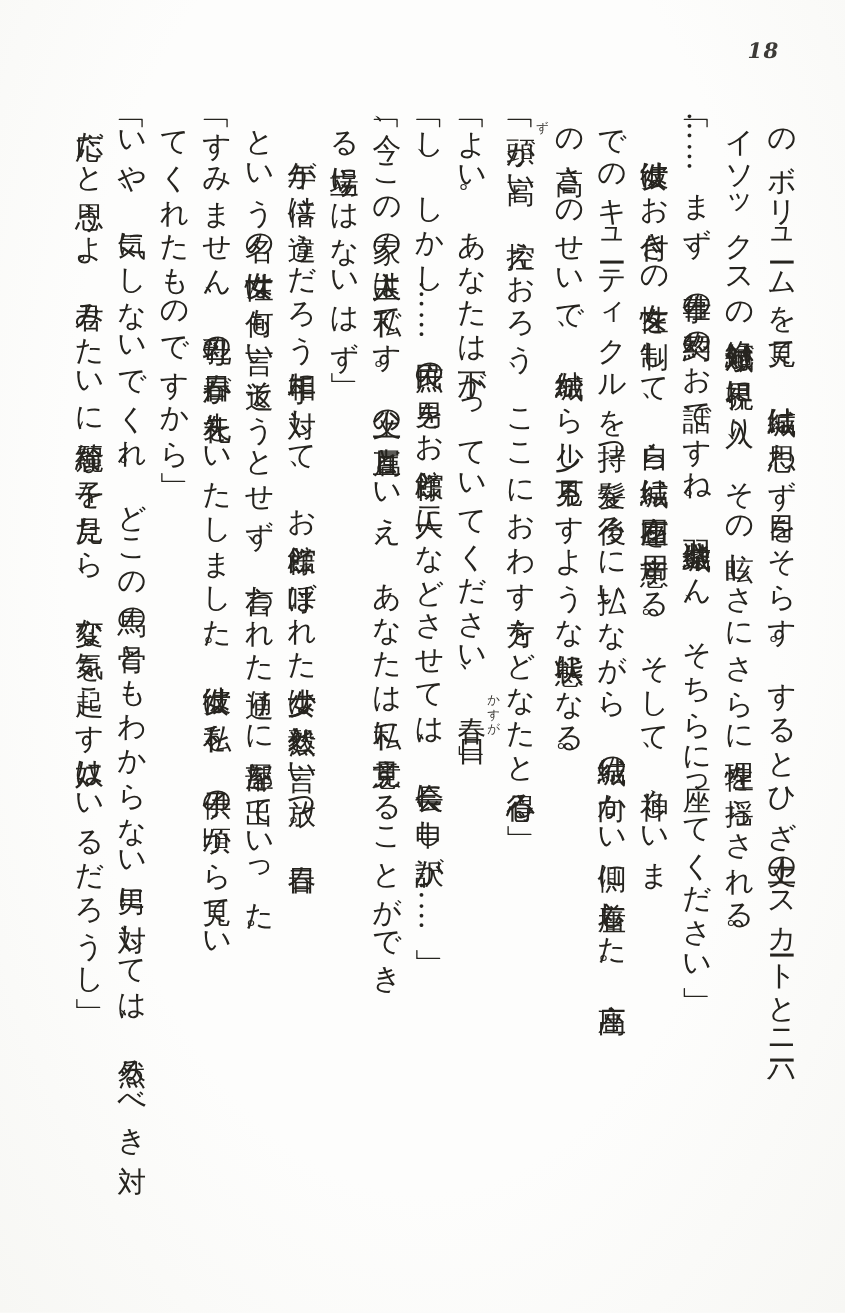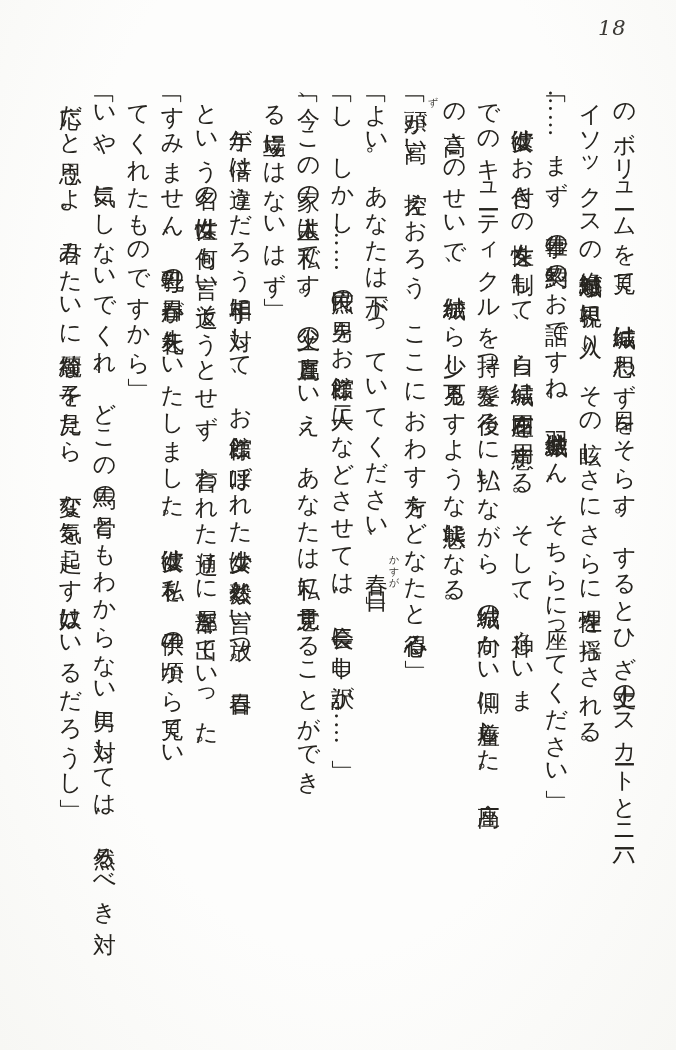--- a/index.html
+++ b/index.html
@@ -14,26 +14,27 @@
     background: #fbfbf9;
     font-family: "DejaVu Serif", "Liberation Serif", serif;
   }
   .page {
     position: absolute;
     inset: 0;
     background: radial-gradient(ellipse at 50% 40%, #fdfdfc 60%, #f7f7f4 100%);
   }
   .page-number {
     position: absolute;
-    top: 16px;
+    top: 31px;
     left: 598px;
     font-style: italic;
-    font-size: 21px;
+    font-size: 17px;
     color: #3c3a36;
     letter-spacing: 1px;
+    font-weight: bold;
   }
   .text-block {
     position: absolute;
     top: 88px;
     right: 34px;
     height: 930px;
     writing-mode: vertical-rl;
     -webkit-writing-mode: vertical-rl;
     text-orientation: mixed;
     font-size: 23px;

